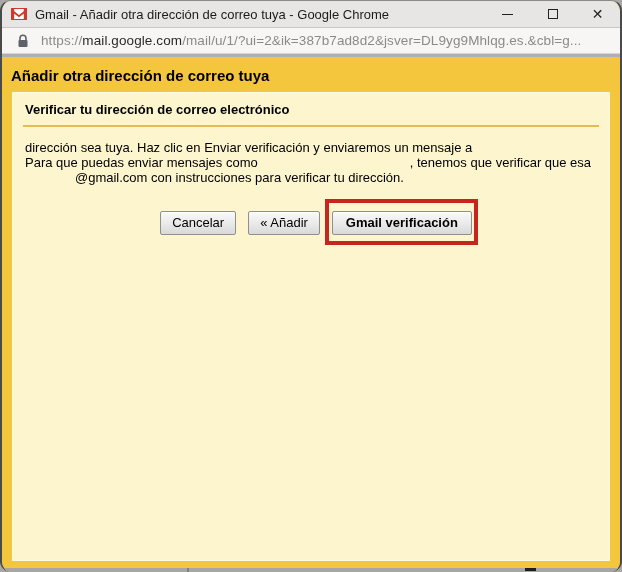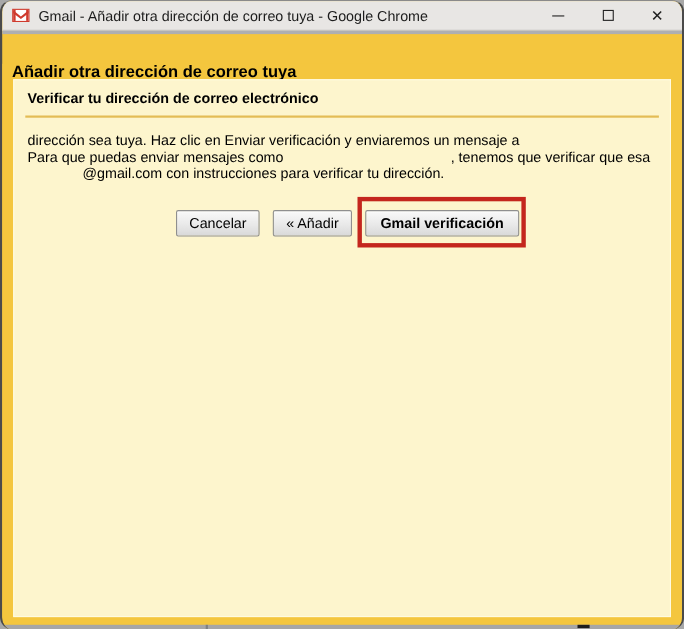--- a/index.html
+++ b/index.html
@@ -59,21 +59,21 @@
   .chrome-sep { height: 3px; background: #aeafb2; }
   
   .dialog-area {
     position: absolute;
     top: 57px; bottom: 4px; left: 0; right: 0;
     background: #f4c63e;
     display: flex;
     flex-direction: column;
   }
   .dialog-header {
-    height: 14px;
+    height: 34px;
     display: flex;
     align-items: center;
     padding-left: 9px;
     font-size: 15px;
     font-weight: bold;
     color: #000;
   }
   .panel {
     flex: 1 1 auto;
     margin: 0 10px 7px 10px;
@@ -172,20 +172,29 @@
       </div>
       <div class="win-btn">
         <span class="glyph-max"></span>
       </div>
       <div class="win-btn">
         <span class="glyph-close">✕</span>
       </div>
     </div>
   </div>
 
+  <div class="urlbar">
+    <span class="lock-icon">
+      <svg width="12" height="14" viewBox="0 0 12 14">
+        <path d="M3 6 V4.2 a3 3 0 0 1 6 0 V6" fill="none" stroke="#5f6368" stroke-width="1.6"></path>
+        <rect x="1.5" y="6" width="9" height="7" rx="1" fill="#5f6368"></rect>
+      </svg>
+    </span>
+    <span class="url-text"><span class="url-scheme">https://</span><span class="url-domain">mail.google.com</span><span class="url-path">/mail/u/1/?ui=2&amp;ik=387b7ad8d2&amp;jsver=DL9yg9Mhlqg.es.&amp;cbl=g...</span></span>
+  </div>
   <div class="chrome-sep"></div>
 
   <div class="dialog-area">
     <div class="dialog-header">Añadir otra dirección de correo tuya</div>
 
     <div class="panel">
       <div class="section-title">Verificar tu dirección de correo electrónico</div>
       <div class="section-divider"></div>
 
       <div class="body-text">

